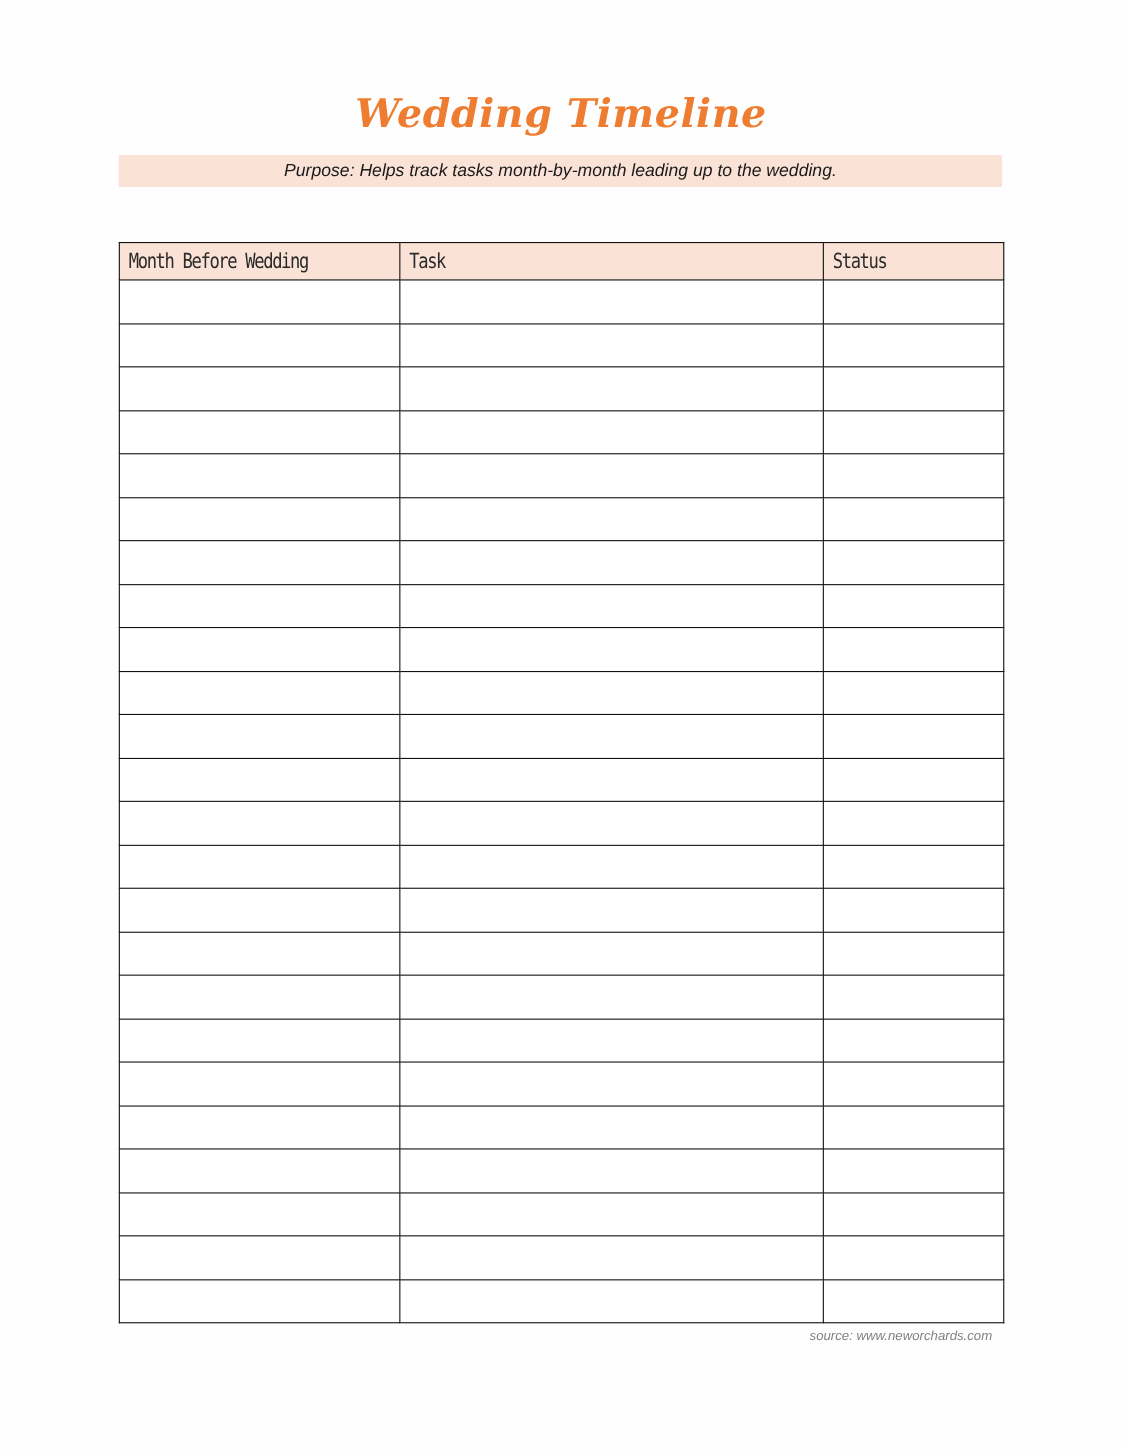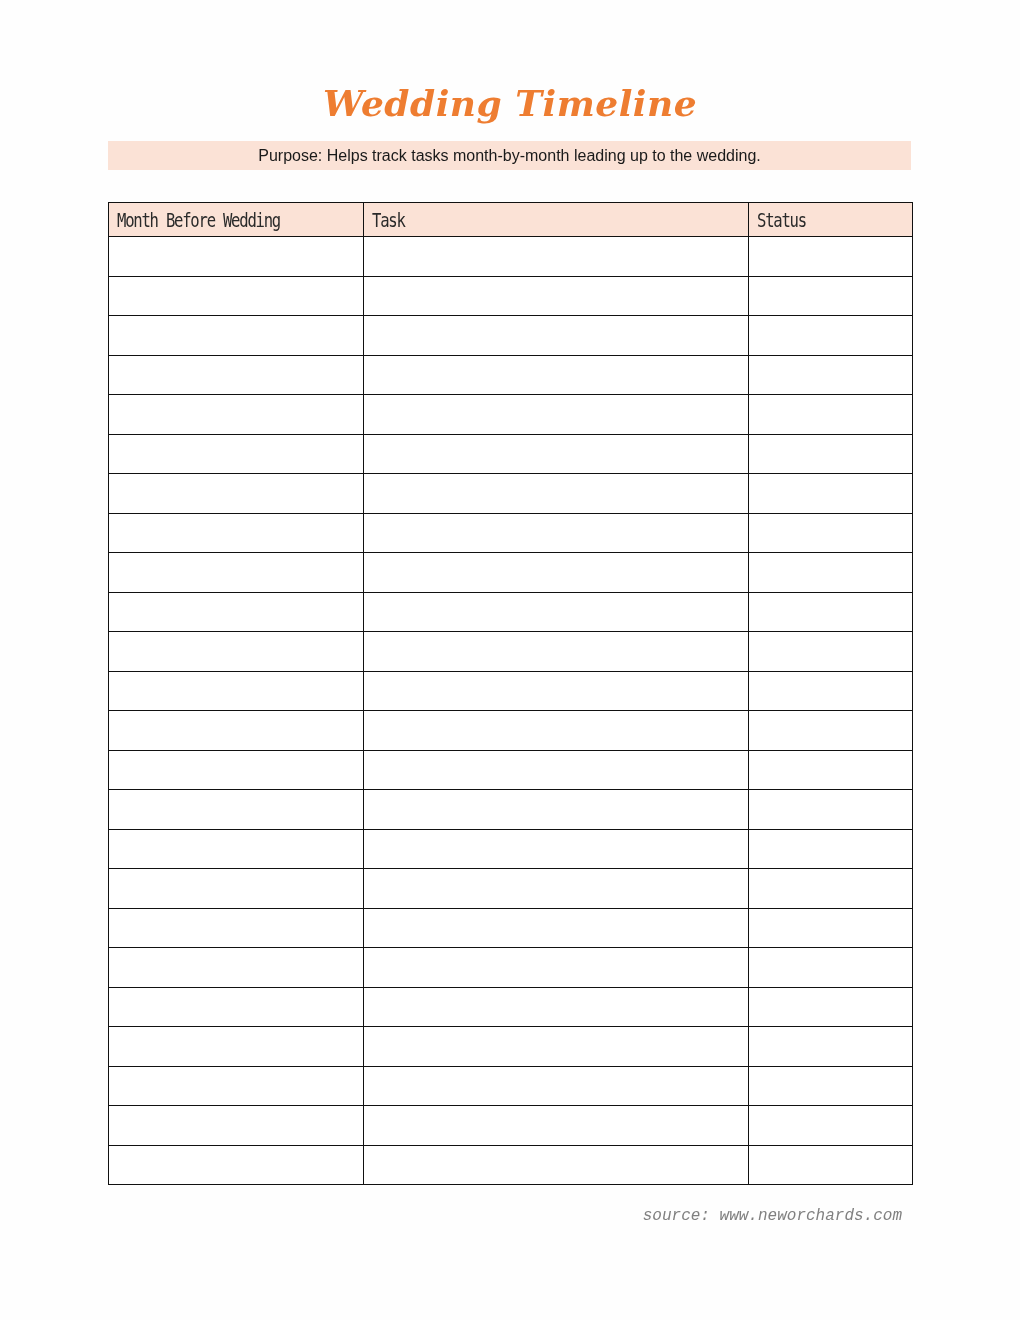--- a/index.html
+++ b/index.html
@@ -31,27 +31,28 @@
     .purpose {
       position: absolute;
       left: 108px;
       top: 141px;
       width: 803px;
       height: 29px;
       background: #fbe2d6;
       text-align: center;
       line-height: 29px;
       font-family: "Liberation Sans", sans-serif;
+      font-style: italic;
       font-size: 16px;
       color: #1a1a1a;
     }
     table.timeline {
       position: absolute;
       left: 108px;
-      top: 202px;
+      top: 220px;
       width: 804px;
       border-collapse: collapse;
       table-layout: fixed;
       border-radius: 31px;
     }
     table.timeline th,
     table.timeline td {
       border: 1px solid #111;
       padding: 0;
     }
@@ -73,23 +74,23 @@
       transform-origin: left center;
     }
     table.timeline td {
       height: 38.5px;
       background: #ffffff;
     }
     .source {
       position: absolute;
       right: 118px;
       top: 1207px;
-      font-family: Liberation Mono, monospace;
+      font-family: Liberation Sans, sans-serif;
       font-style: italic;
-      font-size: 16px;
+      font-size: 12px;
       color: #808080;
     }
   </style>
 </head>
 <body>
 
 <div class="title">Wedding Timeline</div>
 
 <div class="purpose">Purpose: Helps track tasks month-by-month leading up to the wedding.</div>
 

